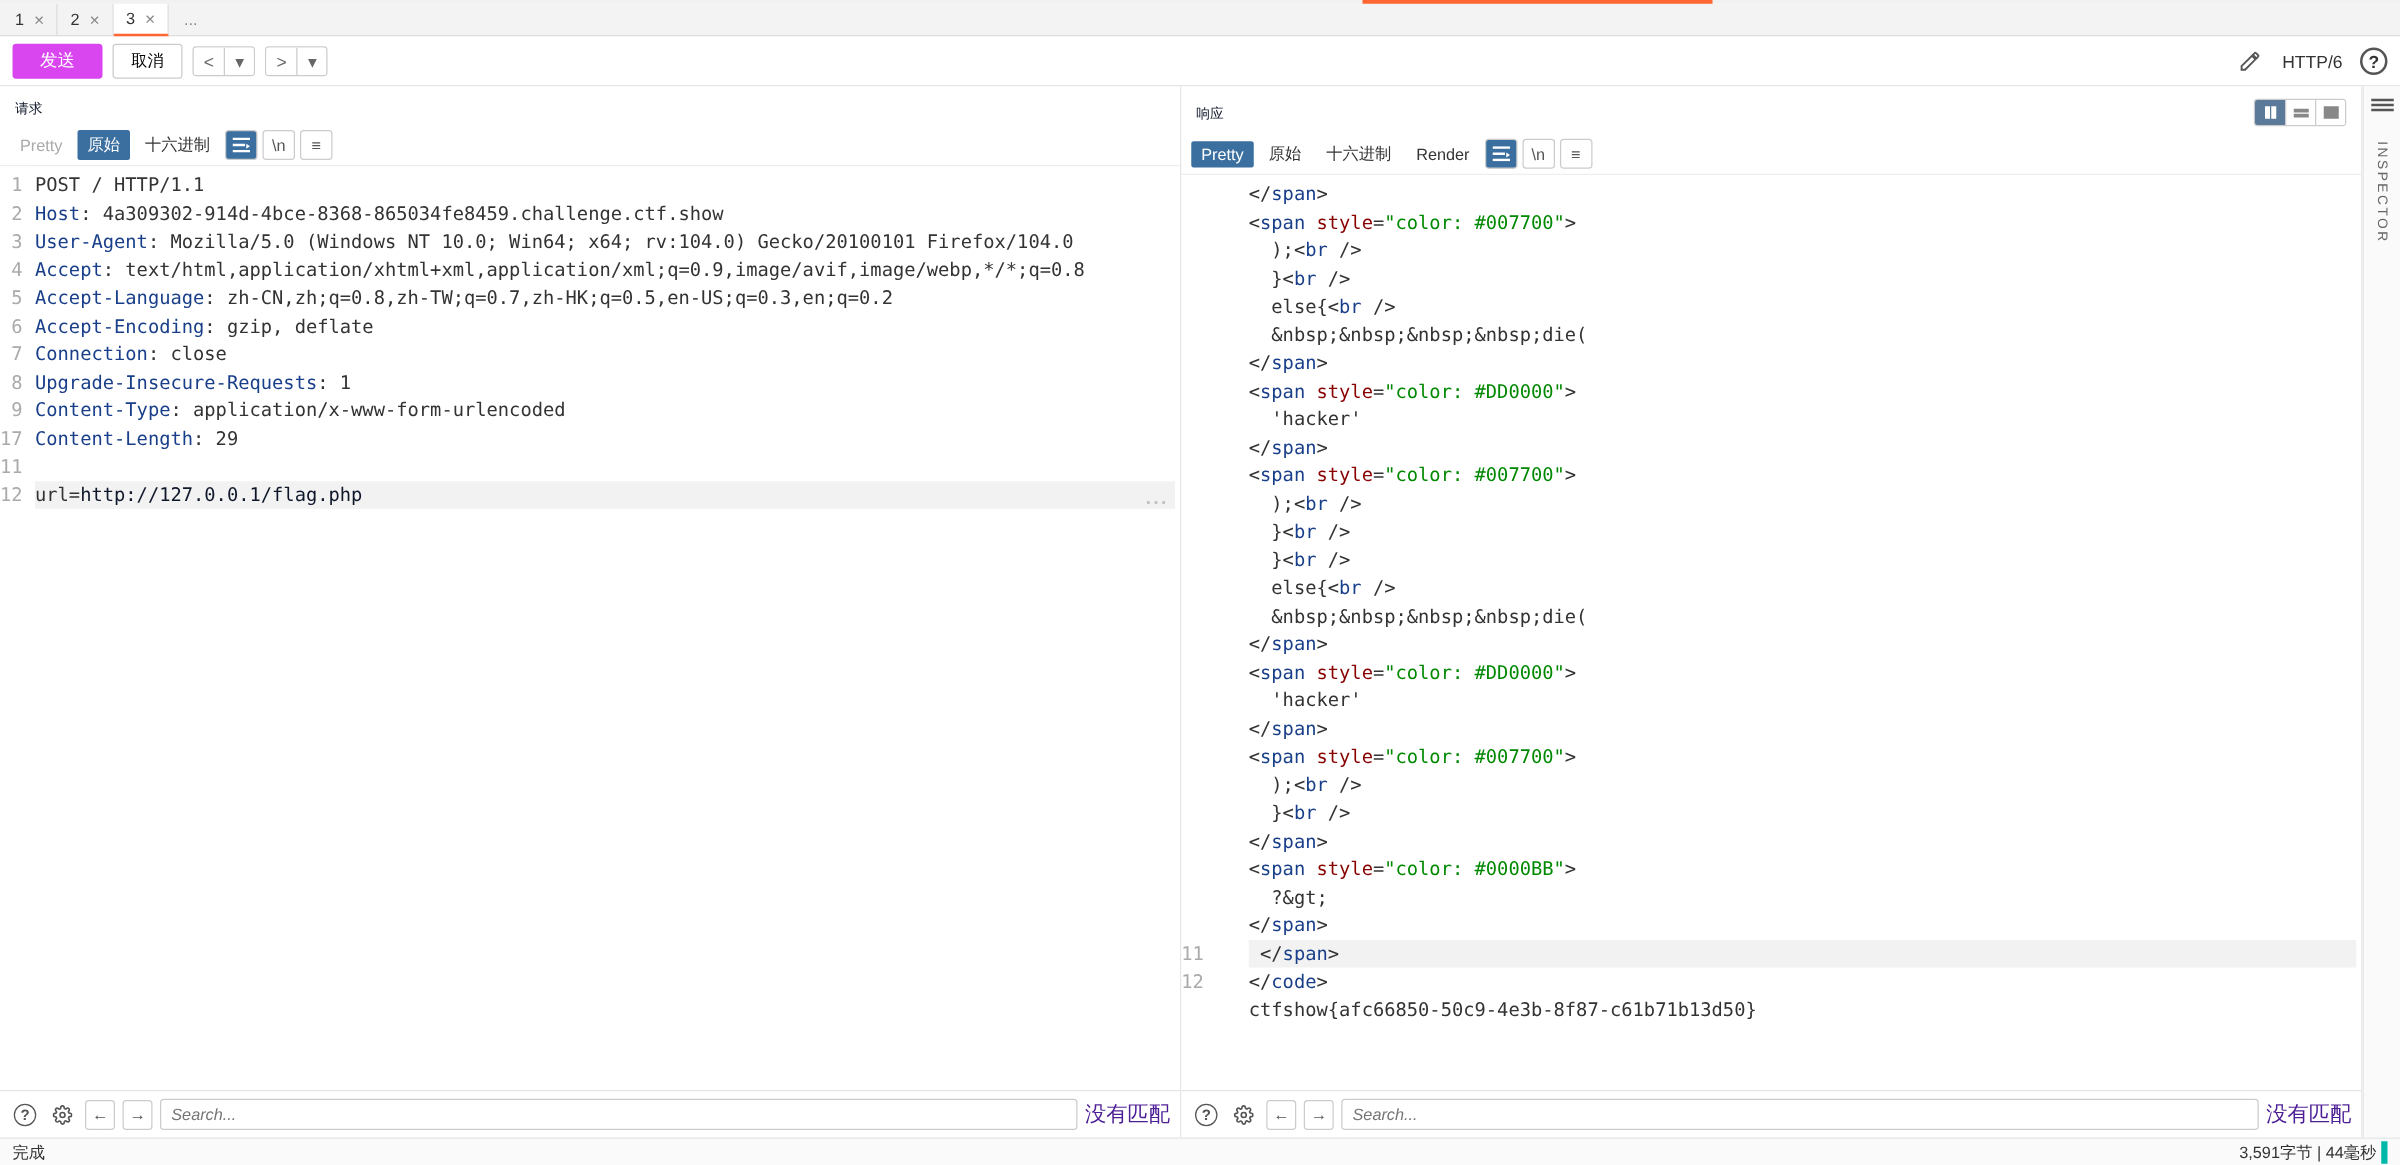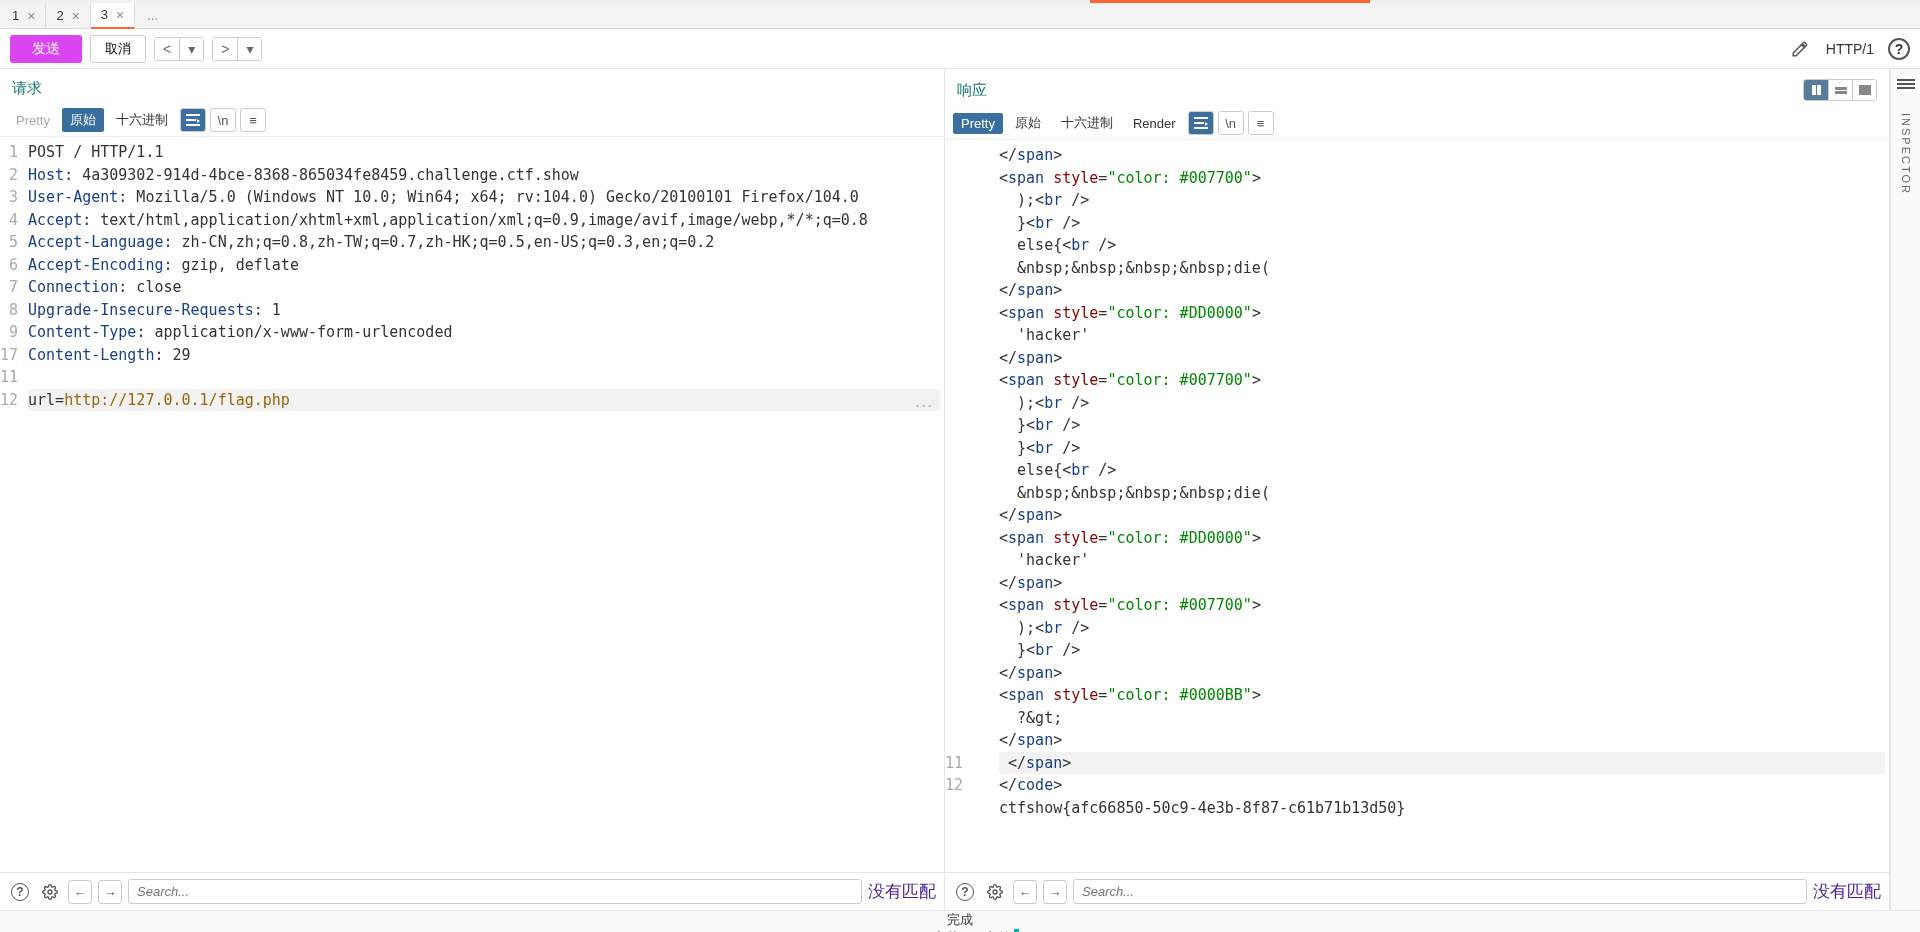--- a/index.html
+++ b/index.html
@@ -28,21 +28,21 @@
 .target { font-size:14px; margin-right:6px; }
 .target b { font-weight:700; }
 .icon-btn { width:24px; height:24px; display:flex; align-items:center; justify-content:center; cursor:pointer; color:#555; }
 .http-ver { font-size:14px; margin:0 6px; }
 .help-circle { width:22px; height:22px; border:2px solid #555; border-radius:50%; display:flex; align-items:center; justify-content:center; font-size:14px; font-weight:700; }
 
 
 .main { flex:1; display:flex; overflow:hidden; }
 .pane { flex:1; display:flex; flex-direction:column; border-right:1px solid #e5e5e5; overflow:hidden; }
 .pane-header { display:flex; align-items:center; justify-content:space-between; padding:10px 12px 6px; }
-.pane-title { color:#0f766e; font-size:15px; font-weight:500; }
+.pane-title { color:#0f172a; font-size:11px; font-weight:500; }
 .view-toggle { display:flex; border:1px solid #ccc; border-radius:3px; overflow:hidden; }
 .view-btn { width:24px; height:20px; background:#fff; display:flex; align-items:center; justify-content:center; cursor:pointer; }
 .view-btn + .view-btn { border-left:1px solid #ccc; }
 .view-btn.active { background:#5b7a99; }
 .view-btn .bars { display:flex; gap:1px; }
 .view-btn .bars i { width:4px; height:10px; background:#888; display:block; }
 .view-btn.active .bars i { background:#fff; }
 
 
 .fmt-bar { display:flex; align-items:center; gap:4px; padding:4px 8px; border-bottom:1px solid #eee; }
@@ -53,41 +53,41 @@
 .fmt-icon.plain { background:#fff; color:#555; }
 
 
 .editor { flex:1; overflow:auto; font-family:Consolas,Monaco,monospace; font-size:15px; line-height:1.5; display:flex; position:relative; }
 .gutter { width:24px; text-align:right; color:#aaa; padding:4px 6px 4px 0; user-select:none; background:#fff; flex-shrink:0; }
 .gutter div { height:22.5px; }
 .code { flex:1; padding:4px 4px; white-space:pre-wrap; word-break:break-all; }
 .ln { min-height:22.5px; }
 .hl { background:#f2f2f2; }
 .hn { color:#1a3f8a; } 
-.url { color:#a16207;margin-top:35px; }
+.url { color:#0f172a;margin-top:35px; }
 .tag { color:#1a3f8a; }
 .attr { color:#880000; }
 .val { color:#008800; }
 .more-dots { position:absolute; right:6px; top:260px; color:#bbb; font-size:18px; writing-mode:vertical-rl; cursor:pointer; }
 
 
 .search-bar { display:flex; align-items:center; gap:6px; padding:6px 8px; border-top:1px solid #e5e5e5; }
 .sb-icon { width:24px; height:24px; display:flex; align-items:center; justify-content:center; cursor:pointer; color:#555; border:1px solid transparent; }
 .sb-icon.bordered { border:1px solid #ccc; border-radius:3px; }
 .search-input { flex:1; border:1px solid #ccc; border-radius:3px; padding:4px 8px; font-size:13px; font-style:italic; color:#888; }
 .no-match { font-size:17px; color:#4c1d95; }
 
 
 .inspector-rail { width:30px; background:#fafafa; border-left:1px solid #e5e5e5; display:flex; flex-direction:column; align-items:center; padding-top:10px; gap:12px; }
 .rail-icon { width:18px; height:14px; display:flex; flex-direction:column; gap:2px; cursor:pointer; }
 .rail-icon i { height:2px; background:#555; display:block; }
 .rail-text { writing-mode:vertical-rl; font-size:11px; letter-spacing:2px; color:#666; margin-top:8px; }
 
 
-.status { height:22px; display:flex; align-items:center; justify-content:space-between; padding:0 10px; font-size:13px; border-top:1px solid #e5e5e5; background:#fafafa;flex-direction:column; }
+.status { height:22px; display:flex; align-items:center; justify-content:space-between; padding:0 10px; font-size:13px; border-top:1px solid #e5e5e5; background:#fafafa; }
 .status-right { display:flex; align-items:flex-end; gap:4px; }
 .teal-bar { width:5px; height:18px; background:#00b8a9; }
 
 svg { display:block; }
 </style>
 </head>
 <body>
 
 <div class="app">
   <div class="top-indicator"></div>
@@ -118,21 +118,21 @@
     <div class="nav-group">
       <button class="nav-btn">&gt;</button>
       <button class="nav-btn">▾</button>
     </div>
     <div class="toolbar-spacer"></div>
     <div class="icon-btn">
       <svg width="18" height="18" viewBox="0 0 24 24" fill="none" stroke="#555" stroke-width="2">
           <path d="M3 17.25V21h3.75L17.81 9.94l-3.75-3.75L3 17.25zM20.71 7.04a1 1 0 0 0 0-1.41l-2.34-2.34a1 1 0 0 0-1.41 0l-1.83 1.83 3.75 3.75 1.83-1.83z"></path>
         </svg>
     </div>
-    <div class="http-ver">HTTP/1</div>
+    <div class="http-ver">HTTP/6</div>
     <div class="help-circle">?</div>
   </div>
 
   <div class="main">
 
     <div class="pane">
       <div class="pane-header">
         <div class="pane-title">请求</div>
       </div>
       <div class="fmt-bar">

